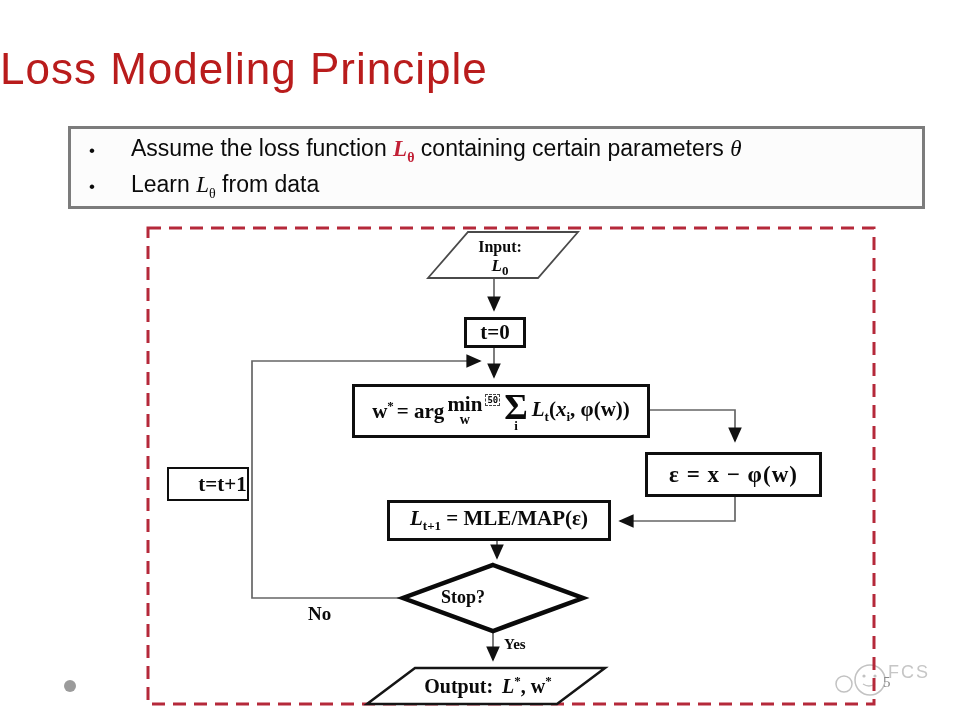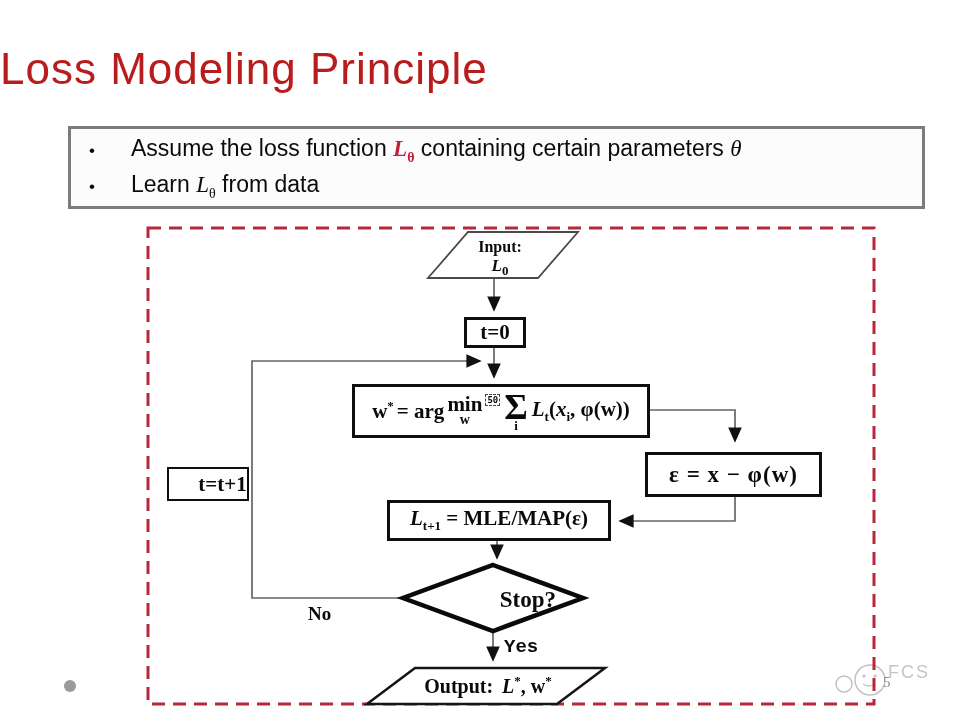--- a/index.html
+++ b/index.html
@@ -29,23 +29,23 @@
           font-weight:bold;color:#0a0a0a;}
 
   #t0{left:464px;top:317px;width:62px;height:31px;font-size:21px;}
   #tinc{left:167px;top:467px;width:82px;height:34px;font-size:21px;border-width:2px;padding-left:29px;}
   #argmin{left:352px;top:384px;width:298px;height:54px;font-size:21px;}
   #eps{left:645px;top:452px;width:177px;height:45px;font-size:23px;letter-spacing:1px;}
   #mle{left:387px;top:500px;width:224px;height:41px;font-size:21px;}
 
   #input-label{left:430px;top:237px;width:140px;text-align:center;font-size:16px;line-height:19px;}
   #input-label .il2{font-size:17px;}
-  #stop-label{left:456px;top:587px;width:100px;text-align:right;font-size:23px;}
+  #stop-label{left:441px;top:587px;width:100px;text-align:left;font-size:18px;}
   #no-label{left:308px;top:603px;font-size:19px;}
-  #yes-label{left:504px;top:636px;font-size:19px;font-family:Liberation Mono, monospace;}
+  #yes-label{left:504px;top:636px;font-size:15px;}
   #output-label{left:393px;top:673px;width:190px;text-align:center;font-size:20px;}
   #output-label .om{margin-left:9px;}
 
   
   .frow{display:flex;align-items:center;gap:3px;}
   sup{font-size:13px;} sub{font-size:13px;}
   .stack{display:inline-flex;flex-direction:column;align-items:center;line-height:0.85;}
   .stack .under{font-size:14px;line-height:0.8;}
   .sigma-wrap{display:inline-flex;flex-direction:column;align-items:center;line-height:0.75;margin:0 1px;}
   .sigma{font-size:36px;line-height:0.8;}

